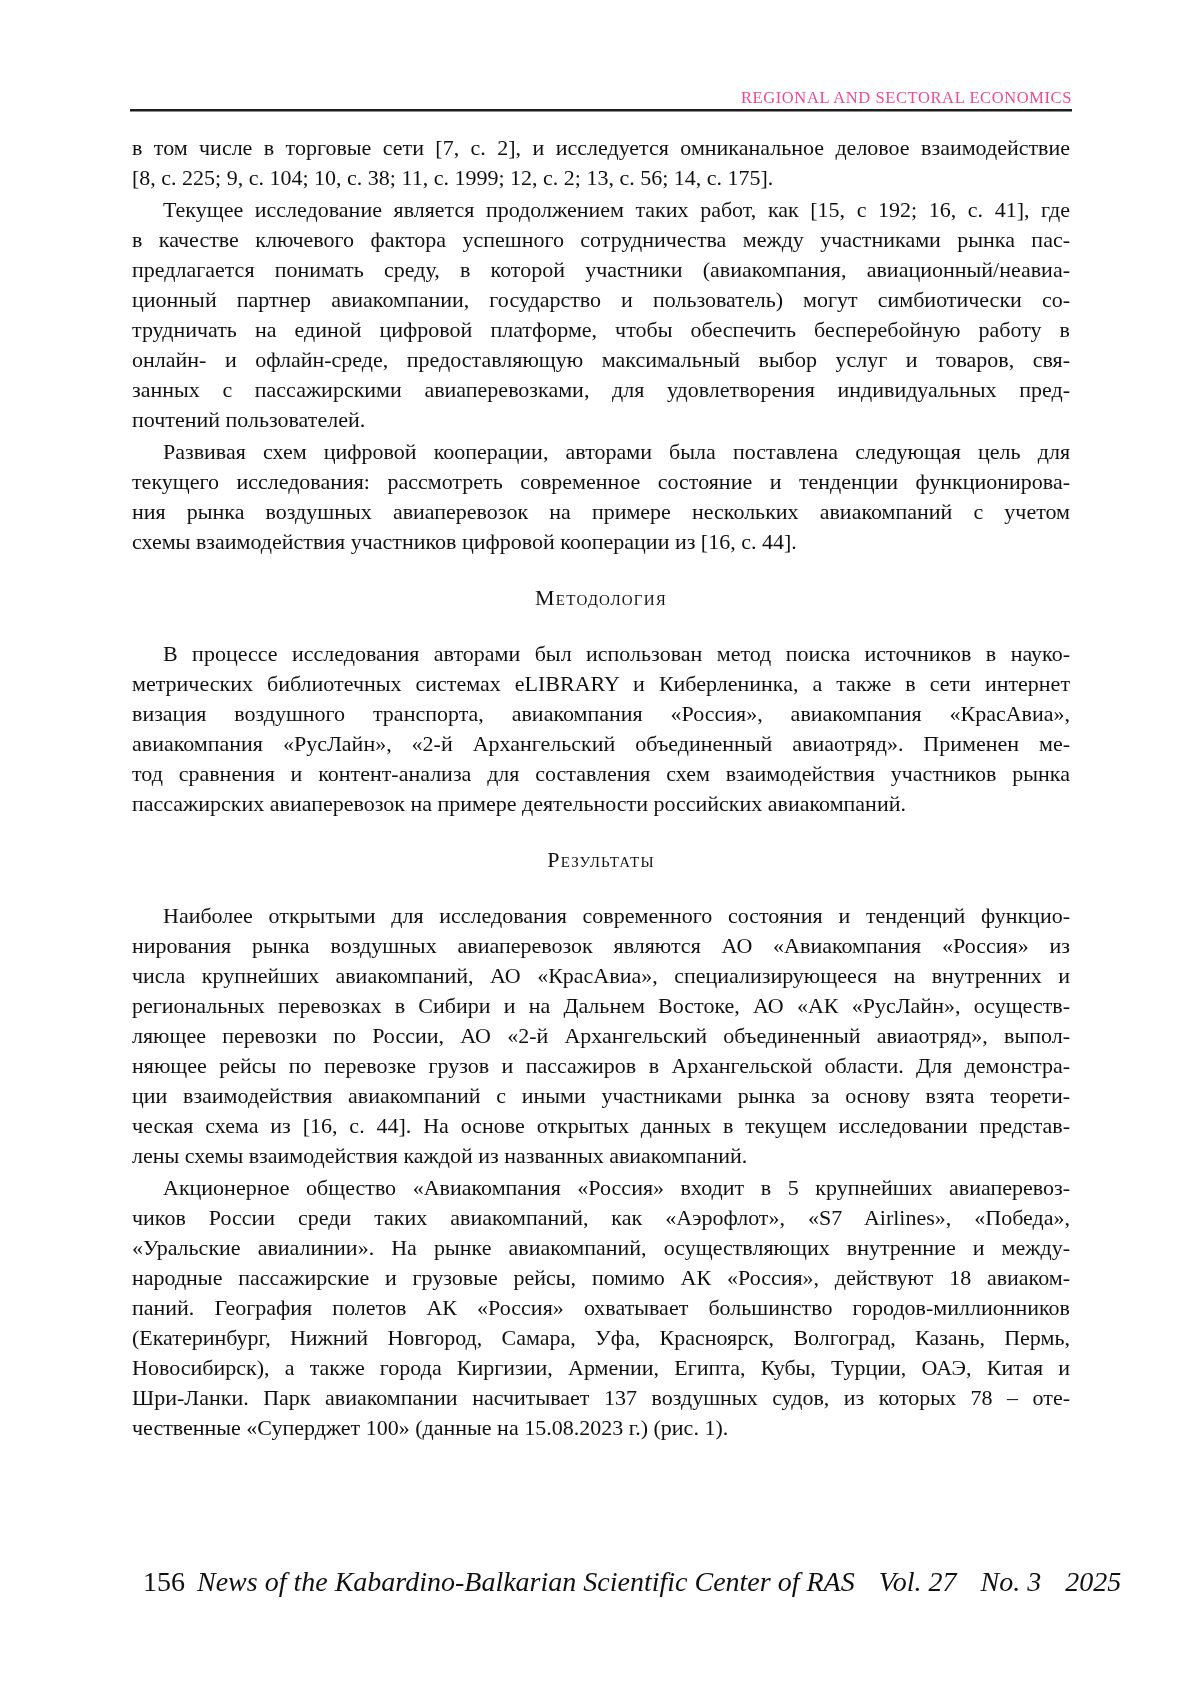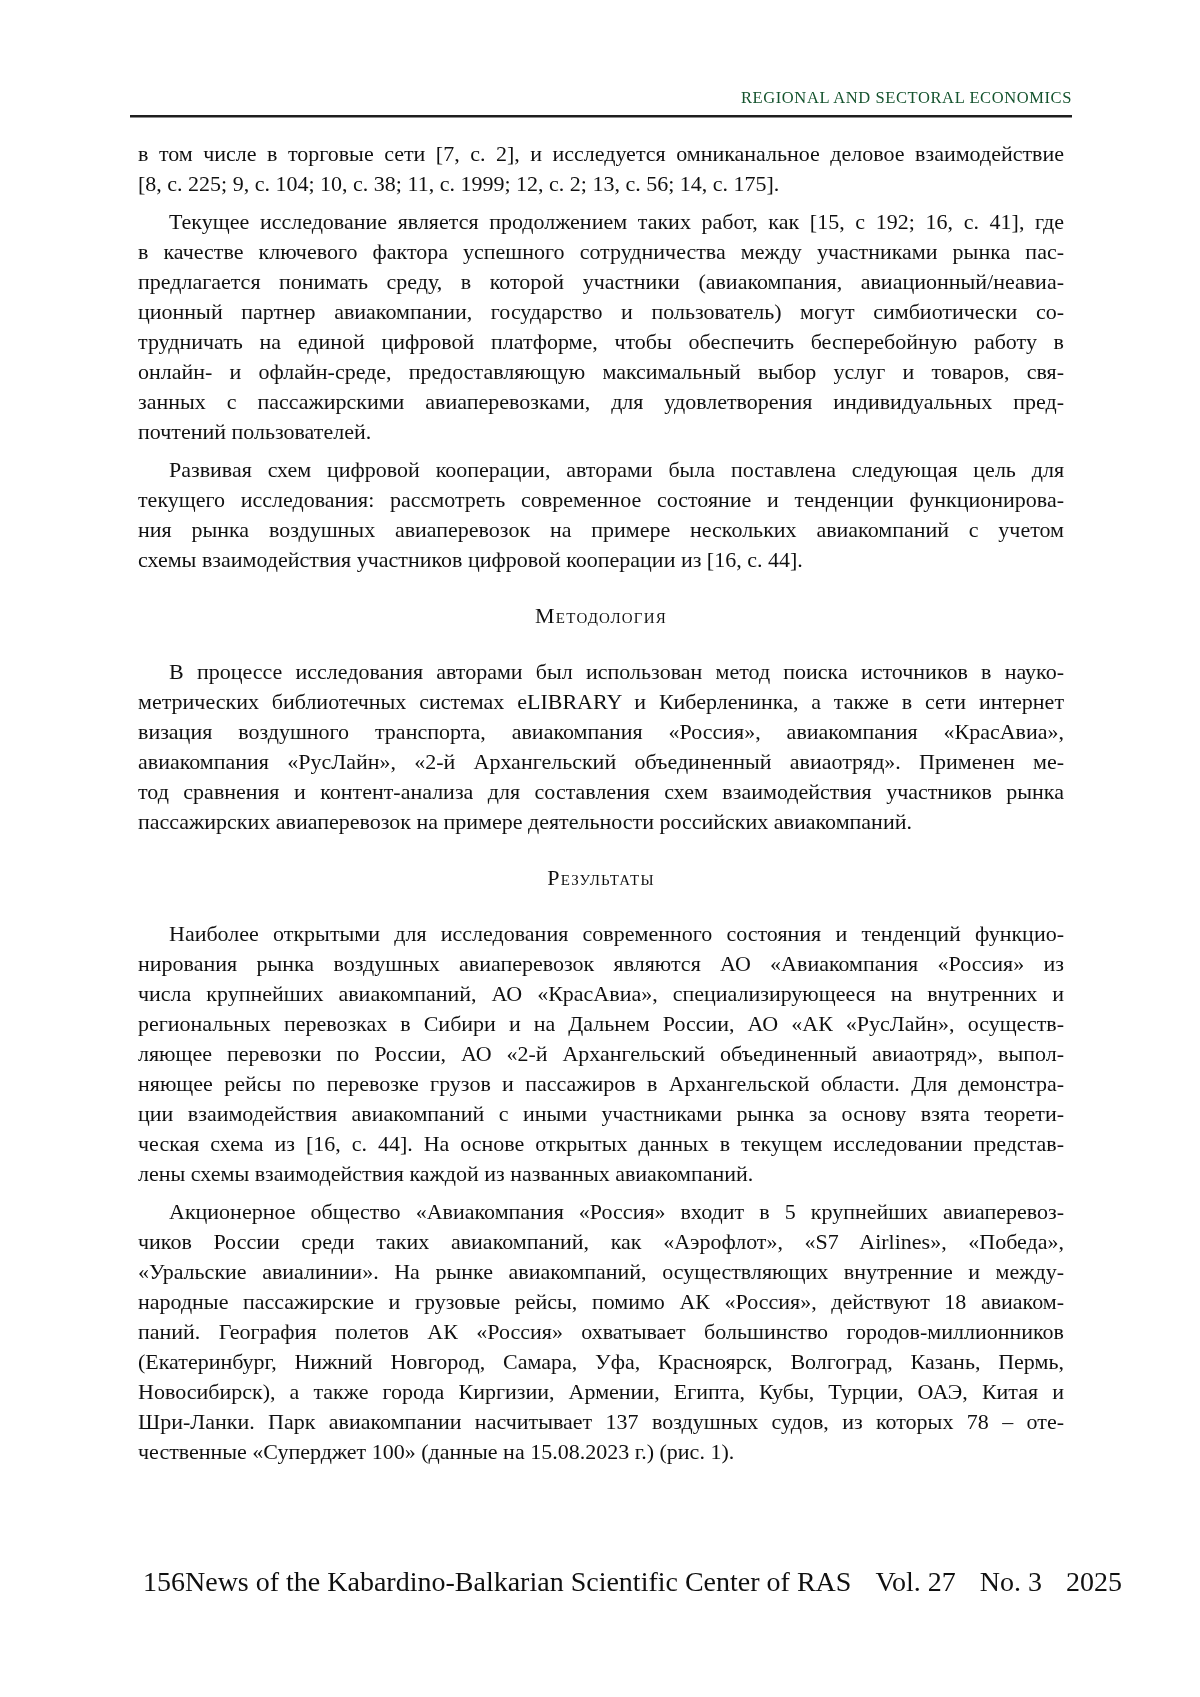--- a/index.html
+++ b/index.html
@@ -15,35 +15,35 @@
   .content {
     position: absolute;
     left: 130px;
     top: 88px;
     width: 942px;
   }
   .running-head {
     text-align: right;
     font-size: 16.5px;
     letter-spacing: 0.6px;
-    color: #14532d;
-    margin-bottom: 7px;
+    color: #ec4899;
+    margin-bottom: 1px;
     font-family: "Liberation Serif", "DejaVu Serif", serif;
   }
   .head-rule {
     height: 0;
     border-top: 2px solid #1e1e1e;
     border-bottom: 1px solid #8d8d8d;
   }
   .article-body {
     margin-top: 21px;
     font-size: 22px;
     line-height: 30px;
   }
-  .paragraph { margin: 8px; }
+  .paragraph { margin: 2px; }
   .line {
     text-align: justify;
     text-align-last: justify;
     height: 30px;
   }
   .line.last { text-align-last: left; }
   .line.indent { text-indent: 31px; }
   .heading {
     font-variant: small-caps;
     text-align: center;
@@ -57,21 +57,23 @@
     left: 143px;
     top: 1566px;
     width: 942px;
     display: flex;
     justify-content: space-between;
     align-items: center;
     font-size: 28px;
   }
   .pagenum { font-style: normal; }
   .journal {
+    font-style: italic;
     white-space: nowrap;
+    margin-left: 12px;
   }
   .journal span { display: inline-block; }
   .journal .gap { margin-left: 17px; }
 </style>
 </head>
 <body>
 
 <div class="page">
   <div class="content">
     <div class="running-head">REGIONAL AND SECTORAL ECONOMICS</div>
@@ -104,21 +106,21 @@
           <div class="line">визация воздушного транспорта, авиакомпания «Россия», авиакомпания «КрасАвиа»,</div>
           <div class="line">авиакомпания «РусЛайн», «2-й Архангельский объединенный авиаотряд». Применен ме-</div>
           <div class="line">тод сравнения и контент-анализа для составления схем взаимодействия участников рынка</div>
           <div class="line last">пассажирских авиаперевозок на примере деятельности российских авиакомпаний.</div>
         </div>
         <div class="heading">Результаты</div>
         <div class="paragraph">
           <div class="line indent">Наиболее открытыми для исследования современного состояния и тенденций функцио-</div>
           <div class="line">нирования рынка воздушных авиаперевозок являются АО «Авиакомпания «Россия» из</div>
           <div class="line">числа крупнейших авиакомпаний, АО «КрасАвиа», специализирующееся на внутренних и</div>
-          <div class="line">региональных перевозках в Сибири и на Дальнем России, АО «АК «РусЛайн», осуществ-</div>
+          <div class="line">региональных перевозках в Сибири и на Дальнем Востоке, АО «АК «РусЛайн», осуществ-</div>
           <div class="line">ляющее перевозки по России, АО «2-й Архангельский объединенный авиаотряд», выпол-</div>
           <div class="line">няющее рейсы по перевозке грузов и пассажиров в Архангельской области. Для демонстра-</div>
           <div class="line">ции взаимодействия авиакомпаний с иными участниками рынка за основу взята теорети-</div>
           <div class="line">ческая схема из [16, с. 44]. На основе открытых данных в текущем исследовании представ-</div>
           <div class="line last">лены схемы взаимодействия каждой из названных авиакомпаний.</div>
         </div>
         <div class="paragraph">
           <div class="line indent">Акционерное общество «Авиакомпания «Россия» входит в 5 крупнейших авиаперевоз-</div>
           <div class="line">чиков России среди таких авиакомпаний, как «Аэрофлот», «S7 Airlines», «Победа»,</div>
           <div class="line">«Уральские авиалинии». На рынке авиакомпаний, осуществляющих внутренние и между-</div>

